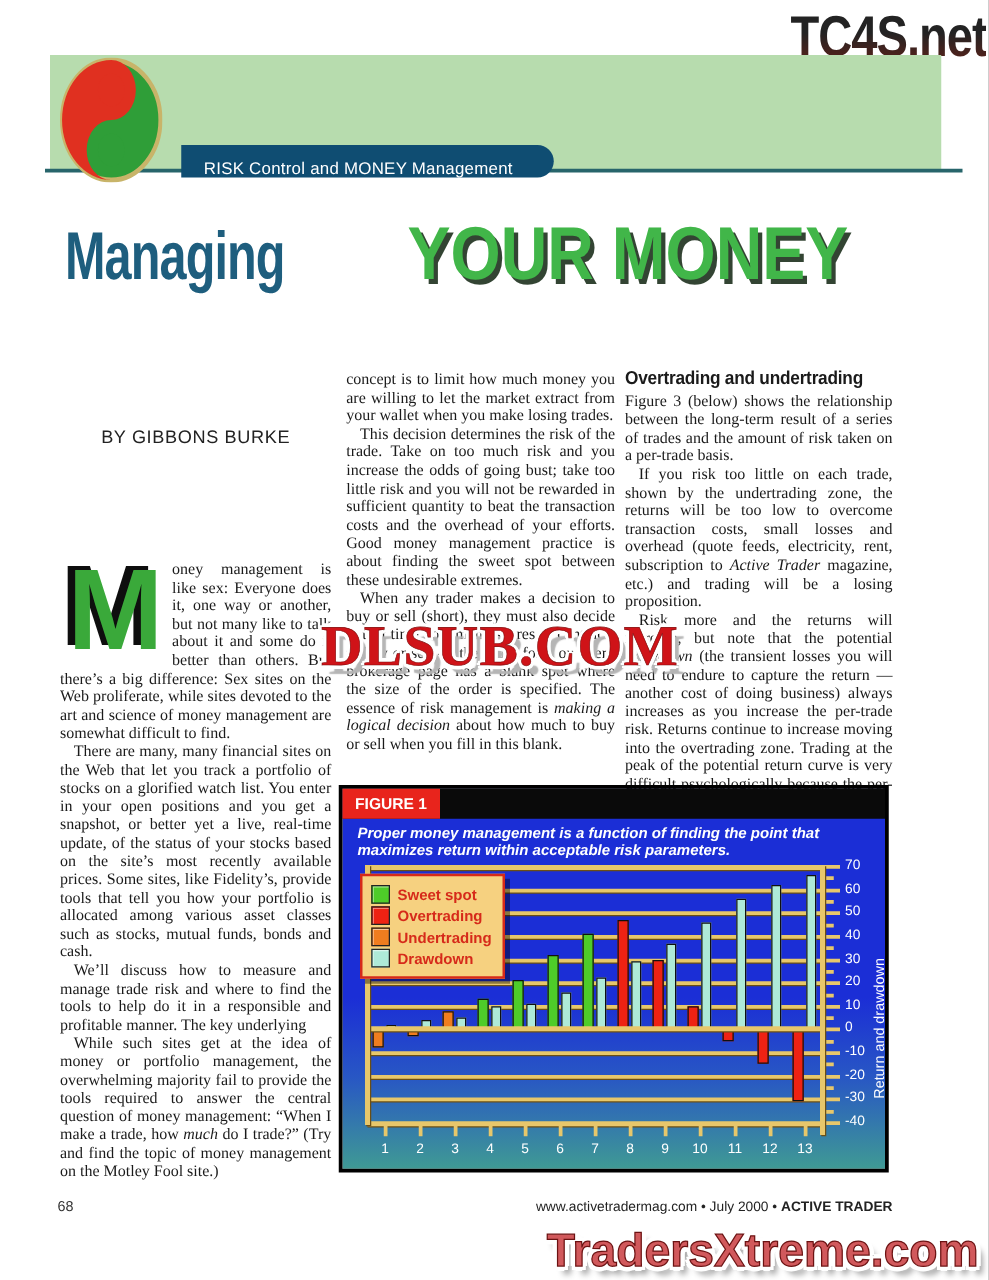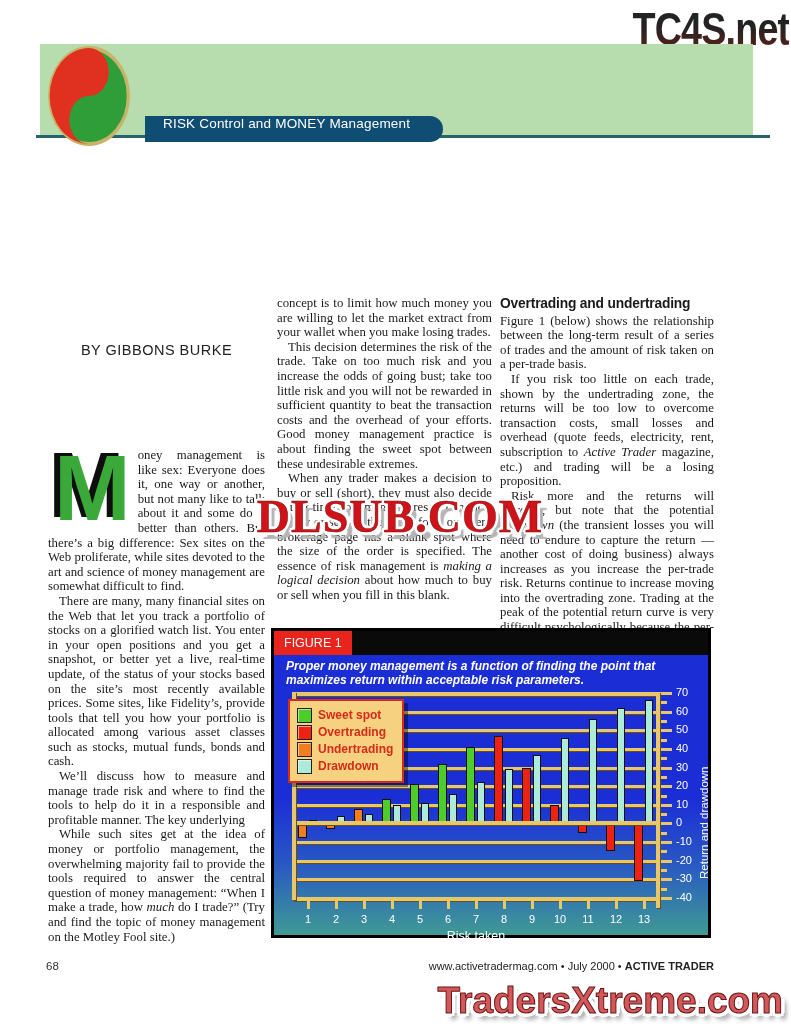--- a/index.html
+++ b/index.html
@@ -7,21 +7,21 @@
         font-family:"Liberation Serif", serif;color:#1a1a1a;}
 
   
   .site-mark-top{position:absolute;top:2px;right:2px;font-family:"Liberation Sans",sans-serif;
         font-weight:bold;font-size:46px;letter-spacing:-1px;transform:scaleX(.82);transform-origin:right top;
         background:linear-gradient(180deg,#232323 45%,#5a221a 90%);-webkit-background-clip:text;
         background-clip:text;color:transparent;}
   .green-banner{position:absolute;left:40px;top:44px;width:713px;height:93px;background:#b7dcae;}
   .teal-rule{position:absolute;left:36px;top:135px;width:734px;height:3px;background:#27656b;}
   .kicker-bar{position:absolute;left:145px;top:116px;width:298px;height:26px;background:#0f4d72;
-        border-radius:0 13px 13px 0;display:flex;align-items:flex-start;padding-left:18px;box-sizing:border-box;}
+        border-radius:0 13px 13px 0;display:flex;align-items:flex-end;padding-left:18px;box-sizing:border-box;}
   .kicker-bar span{color:#fff;font-family:"Liberation Sans",sans-serif;font-size:13.5px;letter-spacing:.2px;}
   .logo{position:absolute;left:48px;top:46px;width:82px;height:100px;}
 
   
   .headline{position:absolute;left:52px;top:168px;display:flex;align-items:baseline;gap:30px;
         font-family:"Liberation Sans",sans-serif;font-weight:bold;white-space:nowrap;}
   .headline .t1{font-size:54px;color:#1e5e7e;display:inline-block;transform:scaleX(.72);transform-origin:left bottom;letter-spacing:-1px;}
   .headline .t2{font-size:60px;color:#41b649;display:inline-block;transform:scaleX(.86);transform-origin:left bottom;
         letter-spacing:0px;text-shadow:4px 4px 0 rgba(15,35,15,.85);}
   .byline{position:absolute;left:48px;top:342px;width:217px;text-align:center;
@@ -38,21 +38,21 @@
         letter-spacing:-.2px;margin:0 0 3px 0;transform:scaleX(.92);transform-origin:left;}
   .dropcap{float:left;font-family:"Liberation Sans",sans-serif;font-weight:bold;
         font-size:92px;line-height:74px;color:#3aa93a;text-shadow:-6px -3px 0 #0e0e0e;
         margin:3px 7px 0 6px;}
 
   
   .figure{position:absolute;left:271px;top:628px;width:440px;height:310px;box-sizing:border-box;
         border:3px solid #000;background:linear-gradient(180deg,#1b2ed6 0%,#1b2ed6 55%,#2857c4 76%,#3f9a94 100%);
         font-family:"Liberation Sans",sans-serif;}
   .fig-titlebar{height:24px;background:#0a0a0a;display:flex;align-items:stretch;}
-  .fig-label{background:#e8241c;color:#fff;font-weight:normal;font-size:12.5px;display:flex;
+  .fig-label{background:#e8241c;color:#fff;font-weight:bold;font-size:12.5px;display:flex;
         align-items:center;padding:1px 10px;}
   .fig-title{color:#fff;font-weight:bold;font-size:12px;display:flex;align-items:center;
         padding-left:10px;letter-spacing:.2px;}
   .fig-caption{height:32px;color:#fff;font-style:italic;font-weight:bold;font-size:12px;
         line-height:14px;padding:4px 10px 0 12px;}
   .chart-region{position:relative;height:248px;}
   .plot{position:absolute;left:20px;top:2px;width:364px;height:205px;}
   .gridline{position:absolute;left:0;width:364px;height:3px;background:#e7c76b;box-shadow:0 1px 0 #6b4f15;}
   .gridline.zero{height:4px;}
   .gridline.frame{height:4px;}
@@ -64,21 +64,21 @@
   .ytick.minor{width:7px;}
   .ylab{position:absolute;left:382px;width:30px;color:#fff;font-size:11px;}
   .bar{position:absolute;border:1px solid #101010;box-sizing:border-box;}
   .xtick{position:absolute;top:207px;width:3px;height:9px;background:#e7c76b;}
   .xlab{position:absolute;top:220px;width:20px;text-align:center;color:#fff;font-size:11px;}
   .xaxis-title{position:absolute;left:20px;top:238px;width:364px;text-align:center;color:#fff;font-size:12.5px;}
   .yaxis-title{position:absolute;left:424px;top:188px;transform:rotate(-90deg);transform-origin:left top;
         color:#fff;font-size:11.5px;white-space:nowrap;width:160px;}
   .legend{position:absolute;left:14px;top:8px;background:#f6d180;border:2px solid #d62a1a;
         padding:5px 9px 5px 7px;box-shadow:4px 4px 0 rgba(0,0,0,.4);}
-  .legend-item{display:flex;gap:6px;margin:2px 0;}
+  .legend-item{display:flex;align-items:center;gap:6px;margin:2px 0;}
   .swatch{width:13px;height:13px;border:1px solid #222;box-shadow:inset 1px 1px 0 rgba(255,255,255,.55);}
   .legend-label{color:#d62a1a;font-weight:bold;font-size:12px;white-space:nowrap;}
 
   
   .wm-center{position:absolute;left:250px;top:490px;width:300px;text-align:center;
         font-family:"Liberation Serif",serif;font-weight:bold;font-size:46px;letter-spacing:1px;
         color:#cf1318;-webkit-text-stroke:.5px #7e0d0d;
         text-shadow:-2px -2px 0 #fff,2px -2px 0 #fff,-2px 2px 0 #fff,2px 2px 0 #fff,
         -3px 0 0 #fff,3px 0 0 #fff,0 -3px 0 #fff,0 3px 0 #fff,6px 7px 1px #b5b5b5;}
   .wm-bottom{position:absolute;right:8px;top:980px;font-family:"Liberation Sans",sans-serif;
@@ -106,36 +106,40 @@
   </div>
   <div class="logo">
     <svg viewBox="0 0 100 100" width="82" height="100" preserveAspectRatio="none">
       <ellipse cx="50" cy="50" rx="48" ry="48" fill="#2f9e38" stroke="#c8b469" stroke-width="4"></ellipse>
       <path d="M50,2 a48,48 0 1,0 0,96 a24,24 0 0,1 0,-48 a24,24 0 0,0 0,-48 z" fill="#e03020"></path>
       <circle cx="50" cy="26" r="13" fill="#e03020"></circle>
       <circle cx="50" cy="74" r="13" fill="#2f9e38"></circle>
     </svg>
   </div>
 
+  <div class="headline">
+    <span class="t1">Managing</span>
+    <span class="t2">YOUR MONEY</span>
+  </div>
   <div class="byline">BY GIBBONS BURKE</div>
 
   <div id="col1" class="body-col">
       <p class="noindent"><span class="dropcap">M</span>oney management is like sex: Everyone does it, one way or another, but not many like to talk about it and some do it better than others. But there’s a big difference: Sex sites on the Web proliferate, while sites devoted to the art and science of money management are somewhat difficult to find.</p>
       <p>There are many, many financial sites on the Web that let you track a portfolio of stocks on a glorified watch list. You enter in your open positions and you get a snapshot, or better yet a live, real-time update, of the status of your stocks based on the site’s most recently available prices. Some sites, like Fidelity’s, provide tools that tell you how your portfolio is allocated among various asset classes such as stocks, mutual funds, bonds and cash.</p>
       <p>We’ll discuss how to measure and manage trade risk and where to find the tools to help do it in a responsible and profitable manner. The key underlying</p>
       <p>While such sites get at the idea of money or portfolio management, the overwhelming majority fail to provide the tools required to answer the central question of money management: “When I make a trade, how <i>much</i> do I trade?” (Try and find the topic of money management on the Motley Fool site.)</p>
     </div>
   <div id="col2" class="body-col">
       <p class="noindent">concept is to limit how much money you are willing to let the market extract from your wallet when you make losing trades.</p>
       <p>This decision determines the risk of the trade. Take on too much risk and you increase the odds of going bust; take too little risk and you will not be rewarded in sufficient quantity to beat the transaction costs and the overhead of your efforts. Good money management practice is about finding the sweet spot between these undesirable extremes.</p>
       <p>When any trader makes a decision to buy or sell (short), they must also decide at that time how many shares or contracts to buy or sell — the order form on every brokerage page has a blank spot where the size of the order is specified. The essence of risk management is <i>mak­ing a logical decision</i> about how much to buy or sell when you fill in this blank.</p>
     </div>
   <div id="col3" class="body-col">
     <h3 class="col-heading">Overtrading and undertrading</h3>
-  <p class="noindent">Figure 1 (below) shows the relationship between the long-term result of a series of trades and the amount of risk taken on a per-trade basis.</p>
+  <p class="noindent">Figure 3 (below) shows the relationship between the long-term result of a series of trades and the amount of risk taken on a per-trade basis.</p>
       <p>If you risk too little on each trade, shown by the undertrading zone, the returns will be too low to overcome transaction costs, small losses and overhead (quote feeds, electricity, rent, subscription to <i>Active Trader</i> magazine, etc.) and trading will be a losing proposition.</p>
       <p>Risk more and the returns will increase, but note that the potential <i>drawdown</i> (the transient losses you will need to endure to capture the return — another cost of doing business) always increases as you increase the per-trade risk. Returns continue to increase moving into the overtrading zone. Trading at the peak of the potential return curve is very difficult psychologically because the per-trade drawdowns</p>
     </div>
 
   <div class="figure">
     <div class="fig-titlebar">
       <div class="fig-label">FIGURE 1</div>
     </div>
     <div class="fig-caption">Proper money management is a function of finding the point that maximizes return within acceptable risk parameters.</div>
     <div class="chart-region">
@@ -235,21 +239,20 @@
           <div class="xtick" style="left: 321px;"></div>
           <div class="xlab" style="left: 312px;">12</div>
           <div class="bar" style="left: 340px; width: 9px; background: rgb(238, 34, 19); top: 130.455px; height: 57.7727px;"></div>
           <div class="bar" style="left: 351px; width: 8px; background: rgb(174, 234, 216); top: 7.45455px; height: 123px;"></div>
           <div class="xtick" style="left: 349px;"></div>
           <div class="xlab" style="left: 340px;">13</div>
           <div class="gridline zero" style="top: 128.455px;"></div>
           <div class="vframe left"></div>
           <div class="vframe axis"></div>
         </div>
-      <div class="xaxis-title">Risk taken</div>
       <div class="yaxis-title">Return and drawdown</div>
       <div class="legend" id="legend">
           <div class="legend-item">
             <div class="swatch" style="background: rgb(78, 204, 41);"></div>
             <div class="legend-label">Sweet spot</div>
           </div>
           <div class="legend-item">
             <div class="swatch" style="background: rgb(238, 34, 19);"></div>
             <div class="legend-label">Overtrading</div>
           </div>

